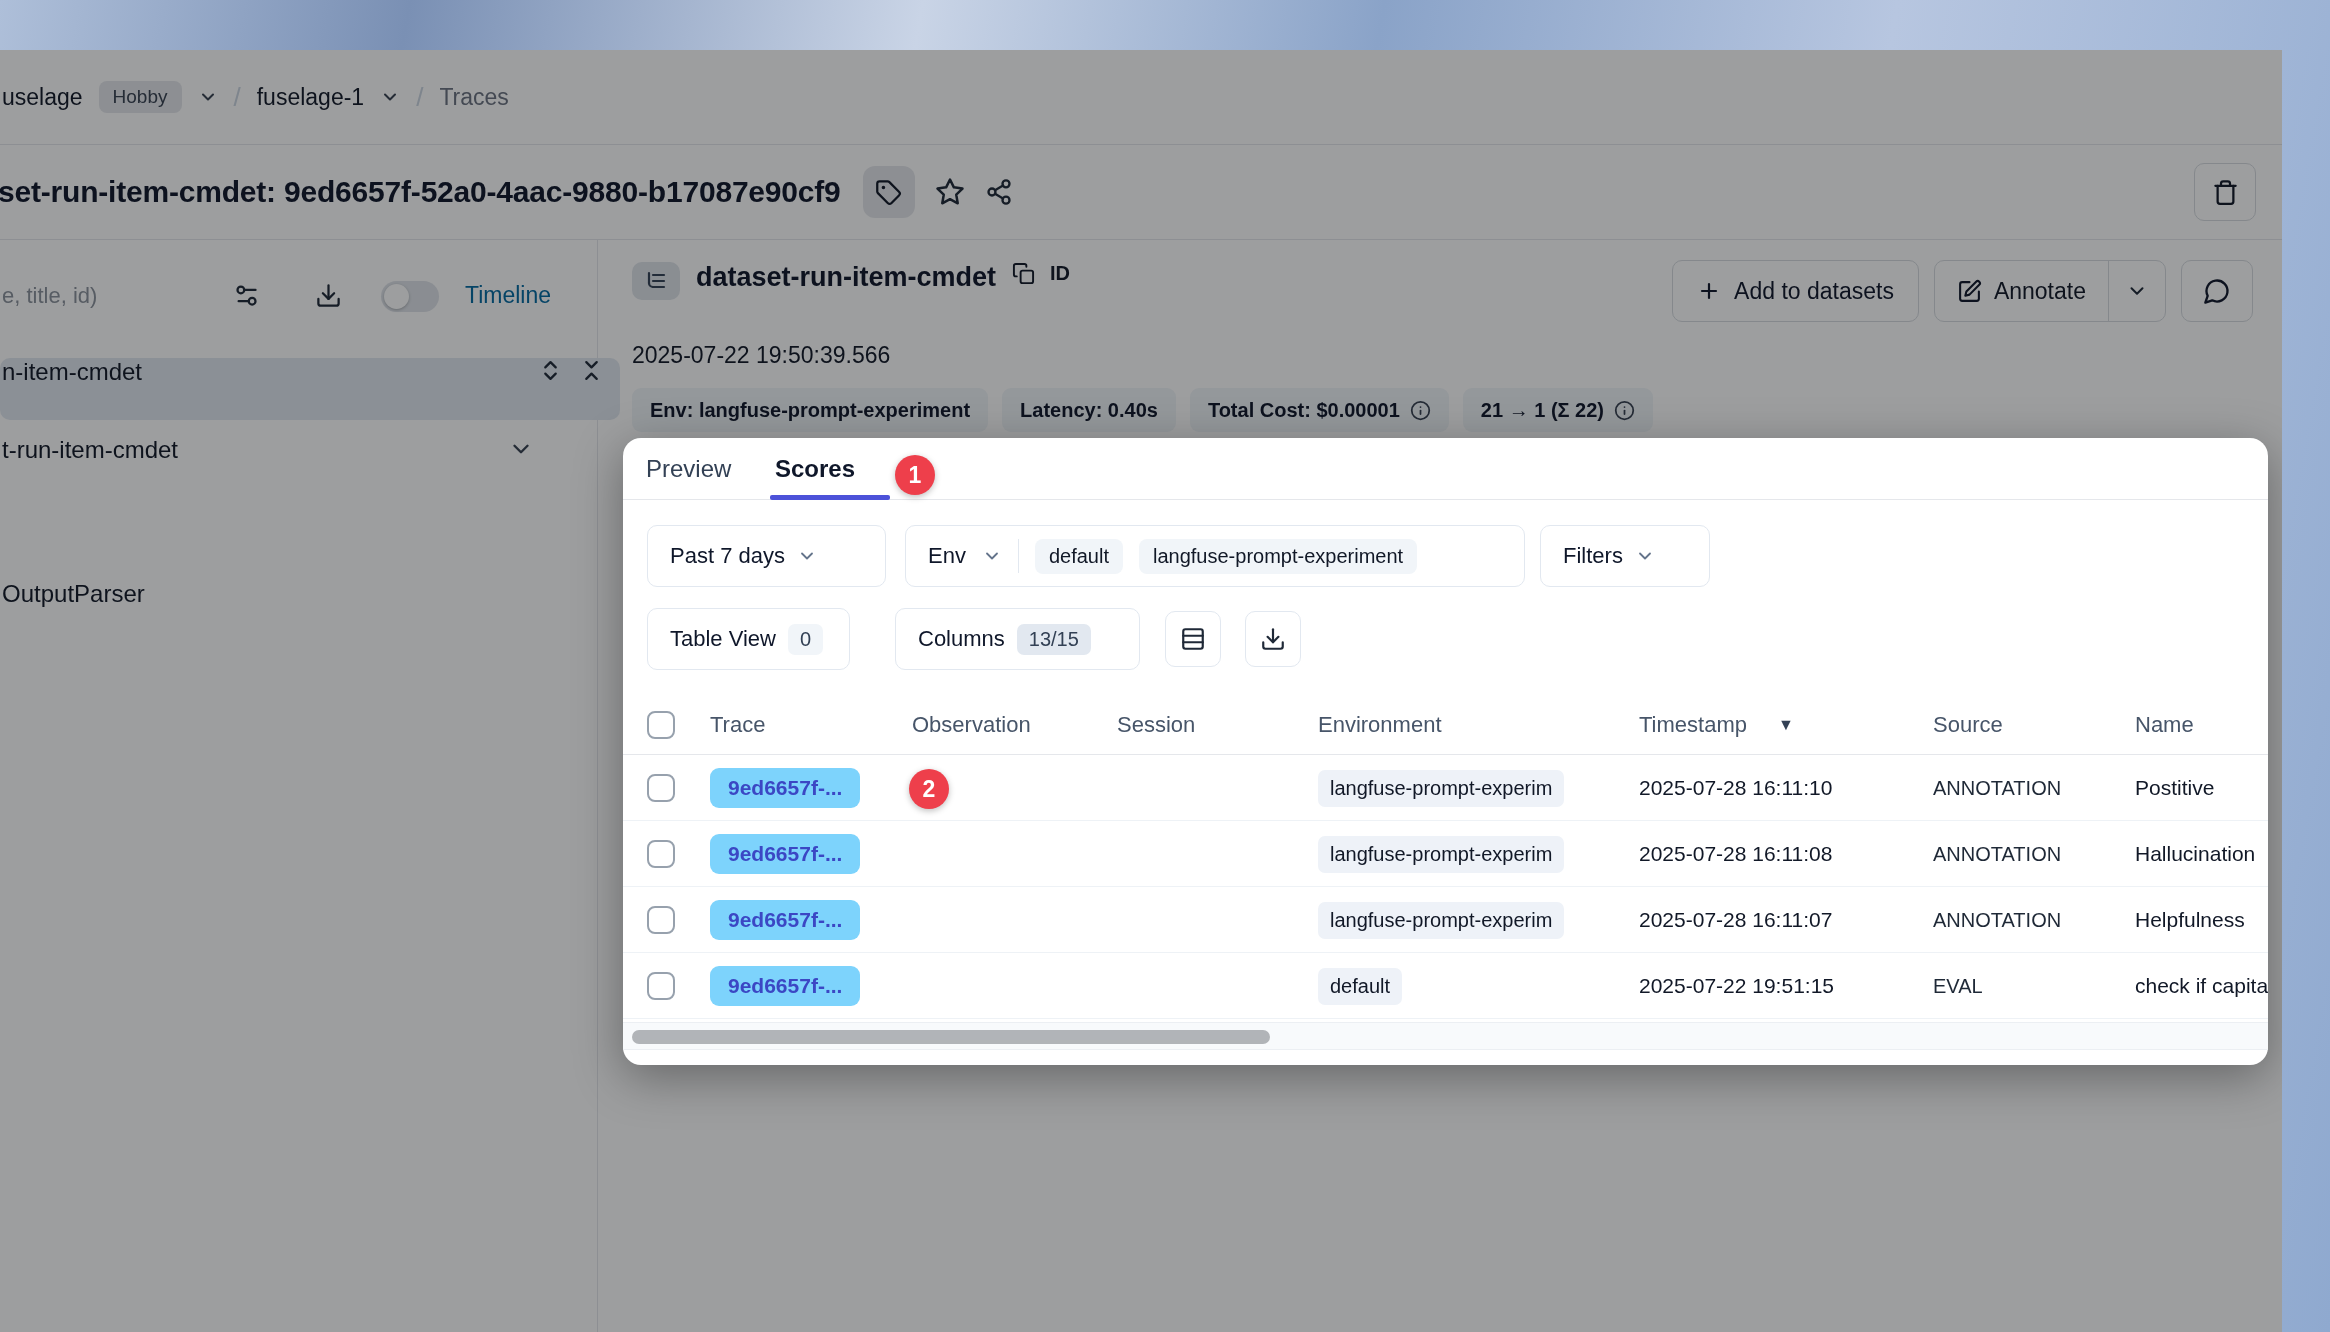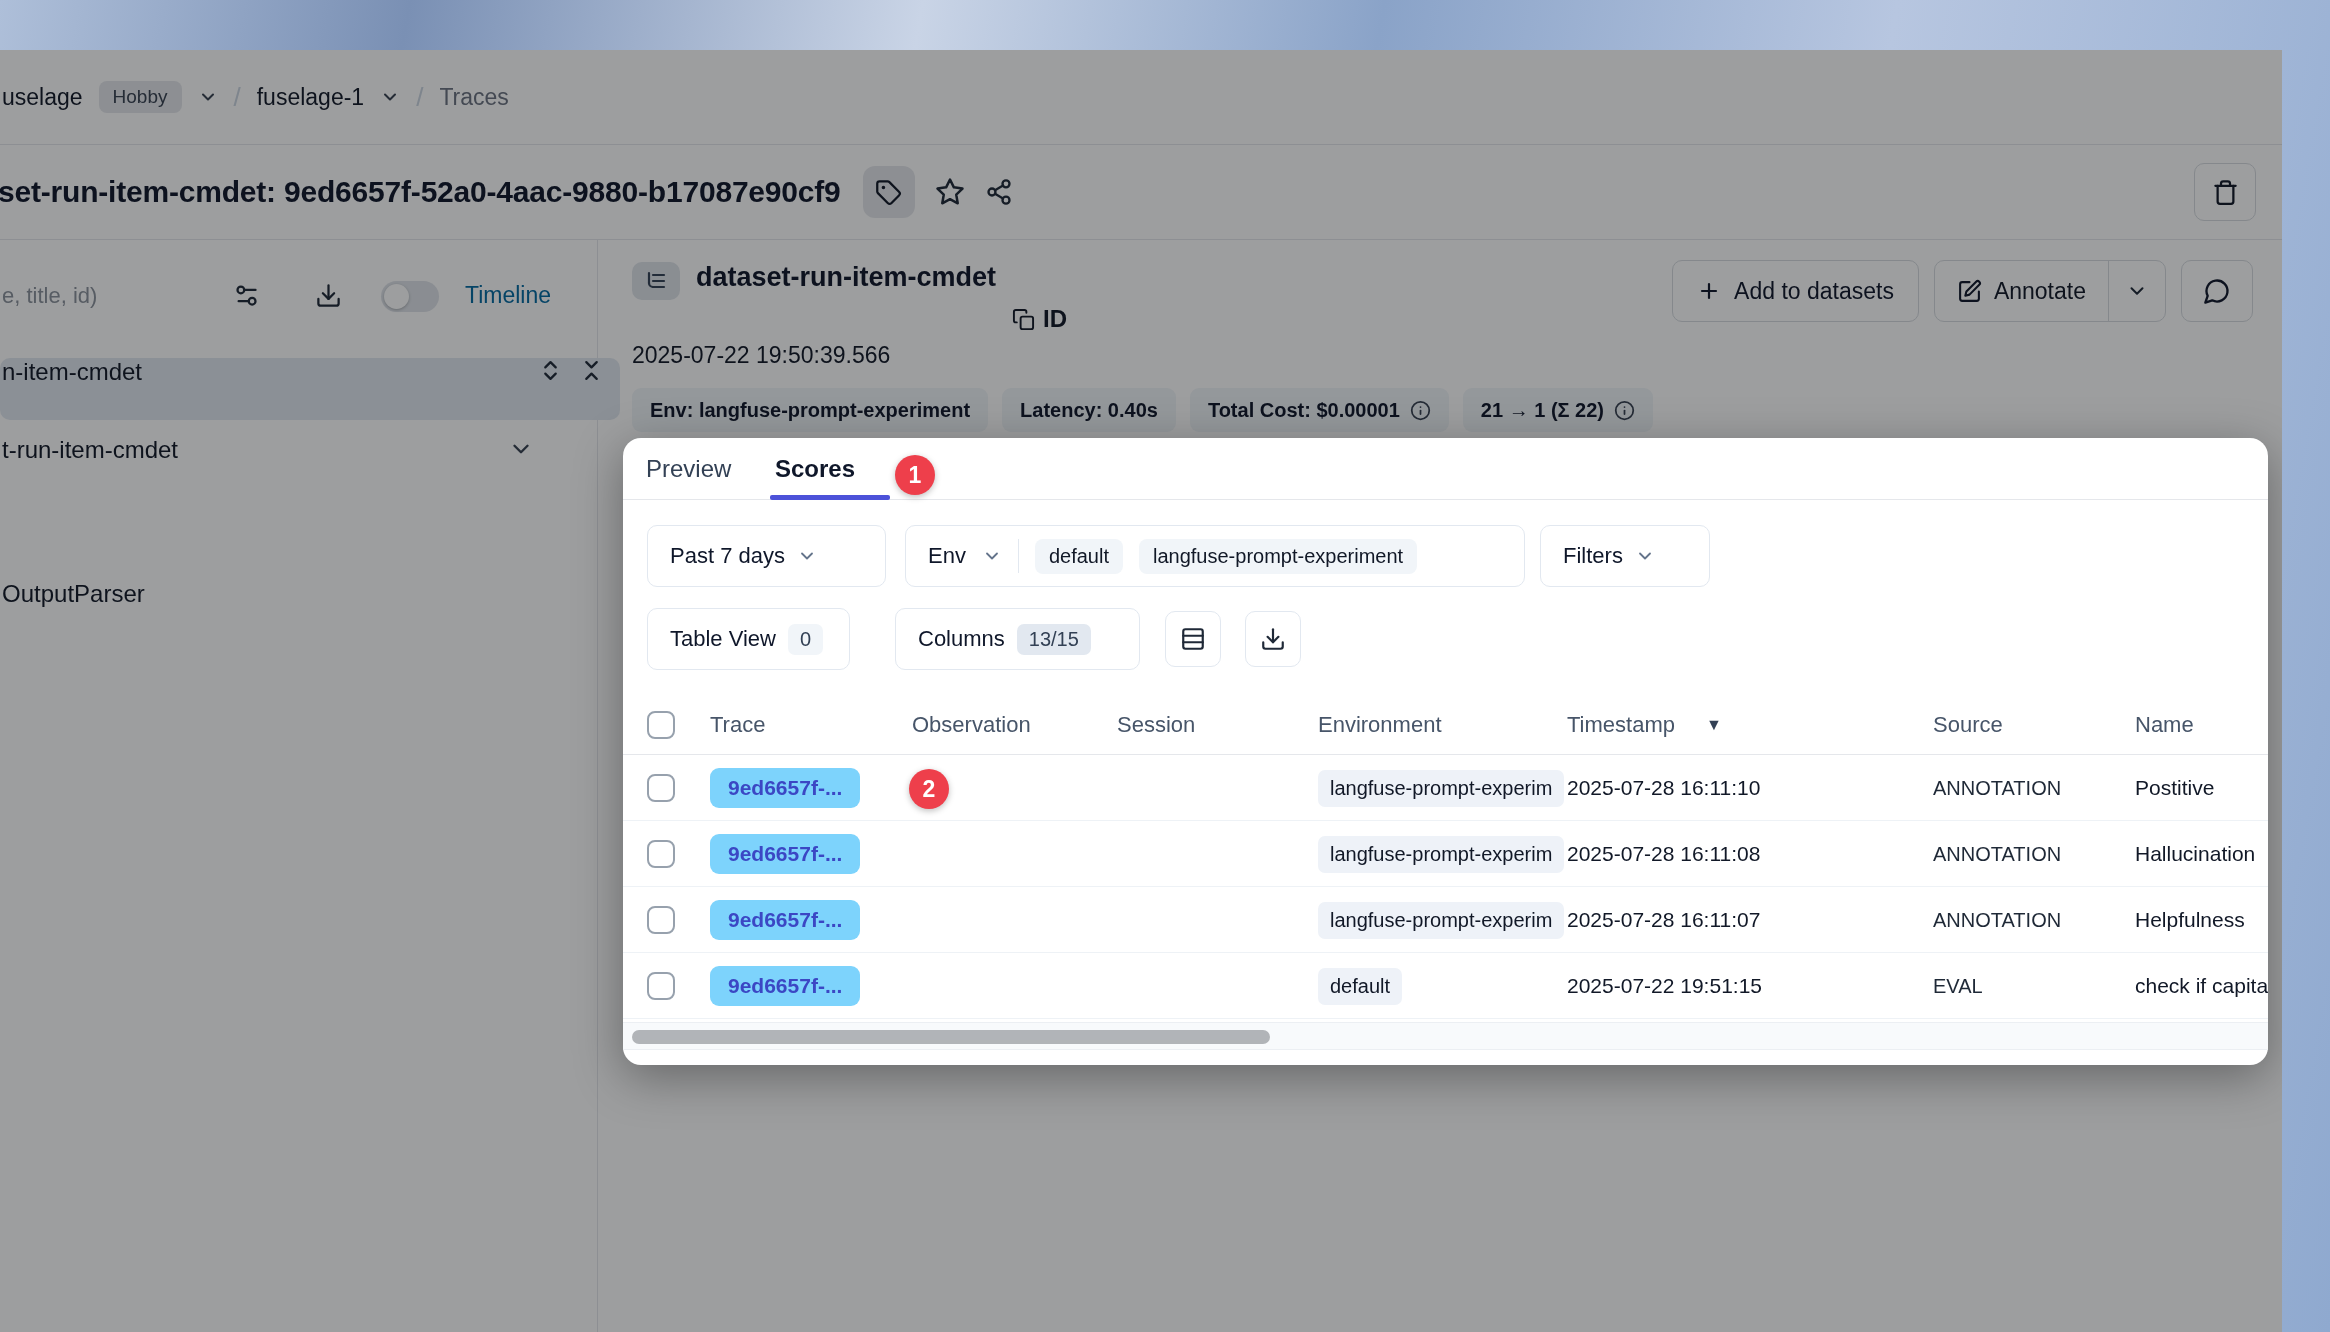--- a/index.html
+++ b/index.html
@@ -42,21 +42,21 @@
   .sb-item.selected { top:118px; height:62px; background:#e2e8f0; border-radius:10px; font-weight:500; }
   .sb-item-label { margin-left:2px; white-space:nowrap; }
   .sb-row-icons { position:absolute; right:16px; display:flex; gap:16px; color:#1f2937; }
   .sb-chev { position:absolute; left:508px; color:#374151; }
 
   
   .main { position:absolute; left:599px; top:0; width:1683px; height:100%; }
   .main-title-row { position:absolute; left:33px; top:22px; height:60px; display:flex; align-items:flex-start; gap:16px; }
   .obj-icon-badge { width:48px; height:38px; background:#dfe4ea; border-radius:10px; display:flex; align-items:center; justify-content:center; color:#334155; }
   .main-title { font-size:27px; font-weight:600; color:#0f172a; white-space:nowrap; }
-  .id-chip { display:flex; align-items:center; gap:8px; font-size:24px; font-weight:600; color:#111827;margin-top:43px; }
+  .id-chip { display:flex; align-items:center; gap:15px; font-size:20px; font-weight:600; color:#111827; }
   .main-actions { position:absolute; right:29px; top:20px; height:62px; display:flex; align-items:center; gap:15px; }
   .btn { height:62px; display:flex; align-items:center; gap:13px; padding:0 24px; background:#fff;
     border:1px solid #d7dbe0; border-radius:10px; font-size:23px; font-weight:500; color:#0f172a; white-space:nowrap; }
   .split-btn { height:62px; display:flex; align-items:stretch; border:1px solid #d7dbe0; border-radius:10px; background:#fff; overflow:hidden; }
   .split-main { display:flex; align-items:center; gap:12px; padding:0 22px; font-size:23px; font-weight:500; }
   .split-divider { width:1px; background:#d7dbe0; }
   .split-chev { width:56px; display:flex; align-items:center; justify-content:center; color:#1f2937; }
   .btn-square { width:72px; height:62px; border:1px solid #d7dbe0; border-radius:10px; background:#fff; display:flex; align-items:center; justify-content:center; }
   .main-timestamp { position:absolute; left:33px; top:102px; font-size:23px; font-weight:500; color:#111827; }
   .badge-row { position:absolute; left:33px; top:148px; display:flex; gap:14px; }
@@ -92,21 +92,21 @@
   .count-chip.dark { background:#e2e8f0; }
   .tool-square { position:absolute; top:3px; width:56px; height:56px; border:1px solid #e2e8f0; border-radius:10px;
     background:#fff; display:flex; align-items:center; justify-content:center; color:#1f2937; }
 
   .thead { position:absolute; left:0; top:257px; width:100%; height:60px; border-bottom:1px solid #e5e7eb; }
   .th { position:absolute; top:0; height:60px; display:flex; align-items:center; gap:8px;
     font-size:22px; font-weight:500; color:#475569; white-space:nowrap; }
   .trow { position:absolute; left:0; width:100%; height:66px; border-bottom:1px solid #eef2f6; }
   .td { position:absolute; top:0; height:66px; display:flex; align-items:center; font-size:21px; color:#111827; white-space:nowrap; }
   .c-check { left:24px; } .c-trace { left:87px; } .c-obs { left:289px; } .c-session { left:494px; }
-  .c-env { left:695px; } .c-ts { left:944px;gap:31px; } .c-src { left:1310px; } .c-name { left:1512px; }
+  .c-env { left:695px; } .c-ts { left:1016px;gap:31px; } .c-src { left:1310px; } .c-name { left:1512px; }
   .checkbox { width:28px; height:28px; border:2px solid #97a1ad; border-radius:8px; background:#fff; }
   .trace-badge { background:#7dd3fc; color:#3b47c4; font-weight:700; font-size:21px; border-radius:9px; padding:8px 18px; }
   .env-badge { background:#eef2f8; border-radius:7px; padding:7px 12px; font-size:20px; color:#111827;
     max-width:290px; overflow:hidden; }
   .src-text { font-size:20px; color:#1f2937; }
 
   .panel-scrollbar { position:absolute; left:0; top:584px; width:100%; height:28px; background:#f8fafc;
     border-top:1px solid #eceff3; border-bottom:1px solid #eceff3; }
   .scroll-thumb { position:absolute; left:9px; top:7px; width:638px; height:14px; border-radius:7px; background:#b1b4b8; }
 

